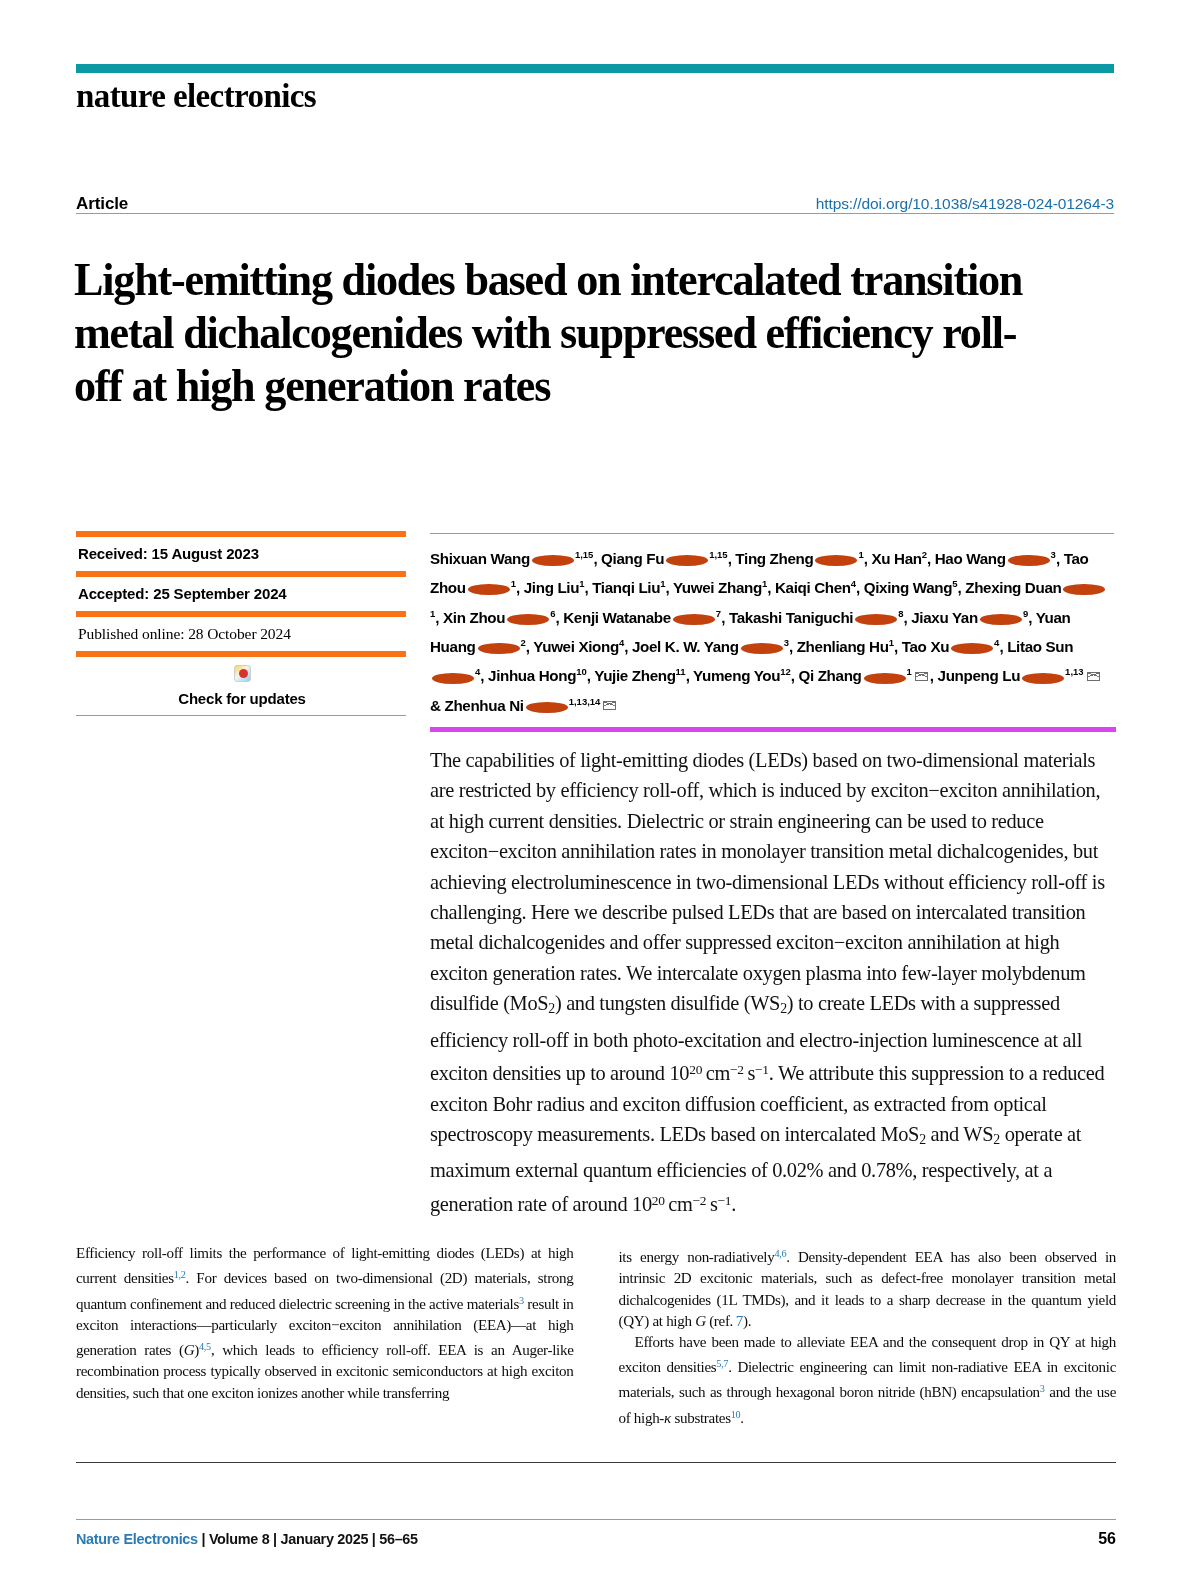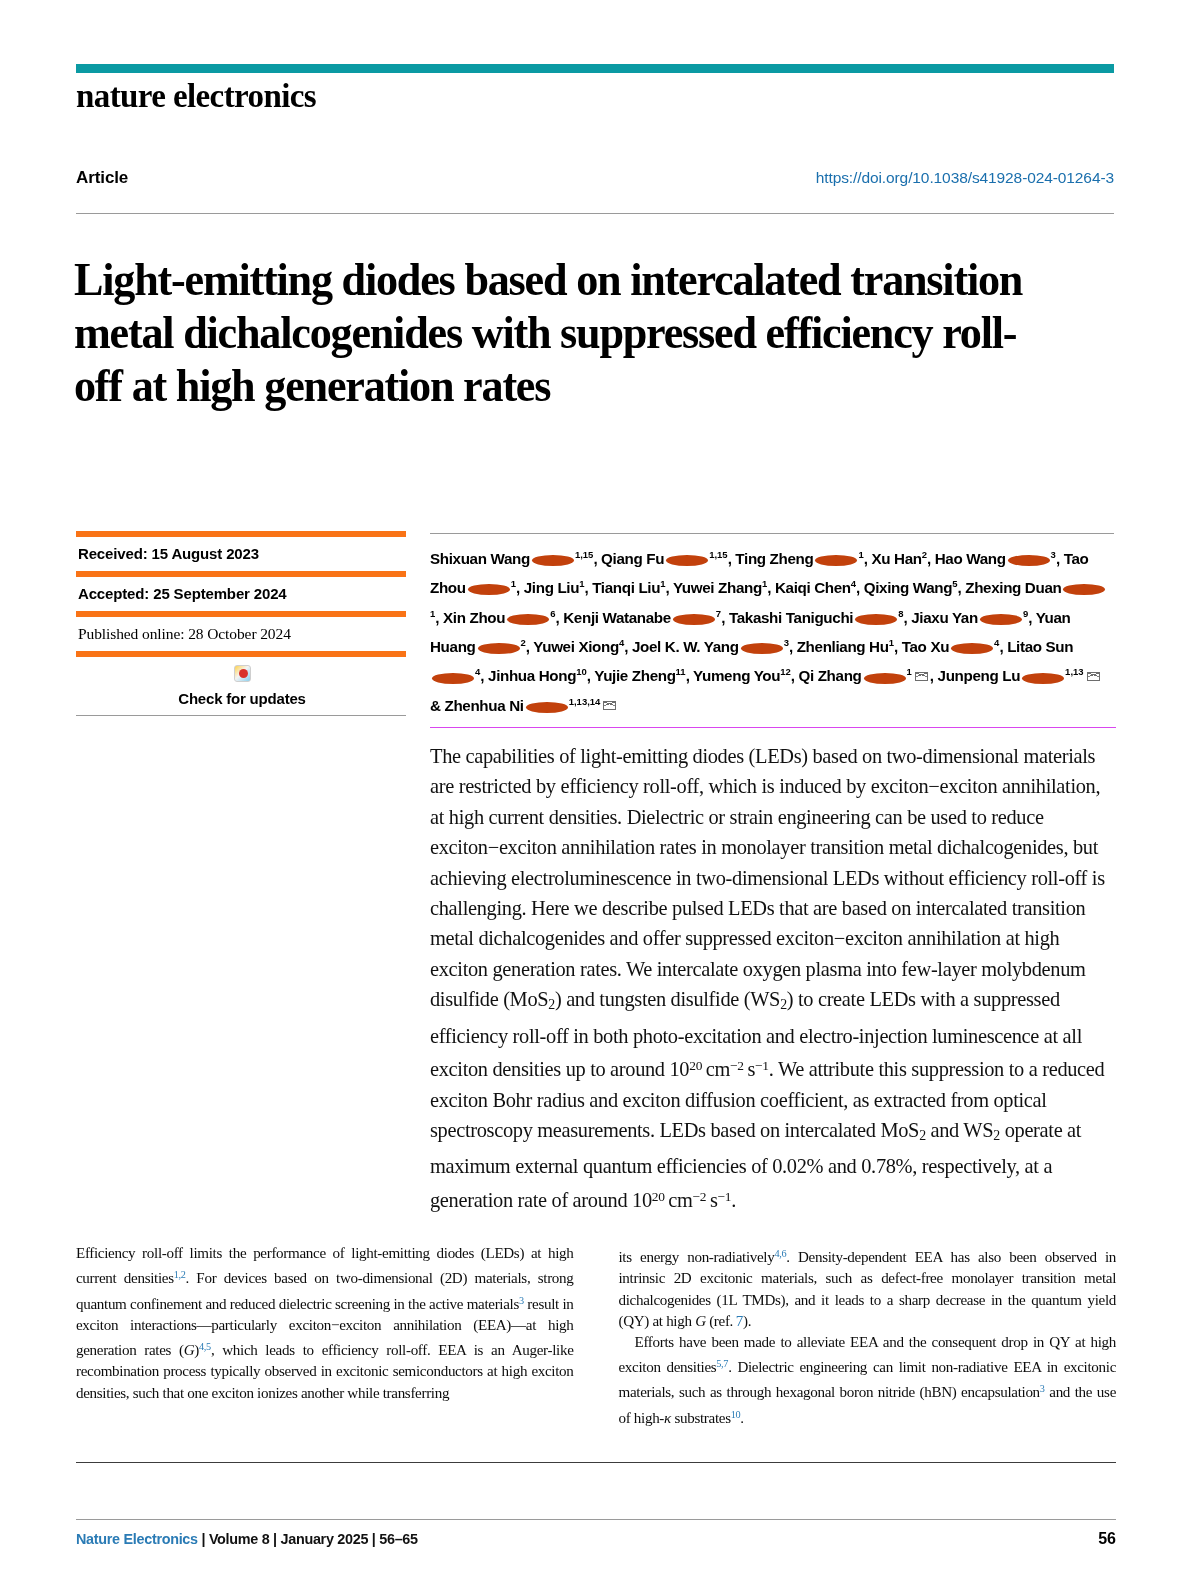--- a/index.html
+++ b/index.html
@@ -24,21 +24,21 @@
     position: absolute; left: 76px; top: 78px;
     font-family: "Liberation Serif", serif;
     font-weight: 700;
     font-size: 33px;
     letter-spacing: -0.6px;
     color: #000;
   }
 
   
   .article-row {
-    position: absolute; left: 76px; top: 168px; width: 1038px;
+    position: absolute; left: 76px; top: 194px; width: 1038px;
     display: flex; align-items: baseline; justify-content: space-between;
   }
   .article-kicker {
     font-size: 17px; font-weight: 700; letter-spacing: -0.1px;
   }
   .doi-link {
     font-size: 15.5px; color: #1a6fad; text-decoration: none; letter-spacing: -0.1px;
   }
   .rule-under-article {
     position: absolute; left: 76px; top: 213px; width: 1038px;
@@ -111,21 +111,21 @@
     background:
       linear-gradient(to bottom right, transparent calc(50% - 0.5px), #6d6d6d calc(50% - 0.5px), #6d6d6d calc(50% + 0.5px), transparent calc(50% + 0.5px)),
       linear-gradient(to bottom left, transparent calc(50% - 0.5px), #6d6d6d calc(50% - 0.5px), #6d6d6d calc(50% + 0.5px), transparent calc(50% + 0.5px));
     background-size: 100% 55%, 100% 55%;
     background-repeat: no-repeat;
   }
 
   
   .abstract {
     position: absolute; left: 430px; top: 727px; width: 686px;
-    border-top: 1px solid #d946ef;
+    border-top: 5px solid #d946ef;
     padding-top: 13px;
     font-family: "Liberation Serif", serif;
     font-size: 20.4px;
     line-height: 30.4px;
     letter-spacing: -0.33px;
     color: #111;
   }
   .abstract sub { font-size: 0.68em; vertical-align: -0.22em; }
   .abstract sup { font-size: 0.66em; vertical-align: 0.45em; }
 

